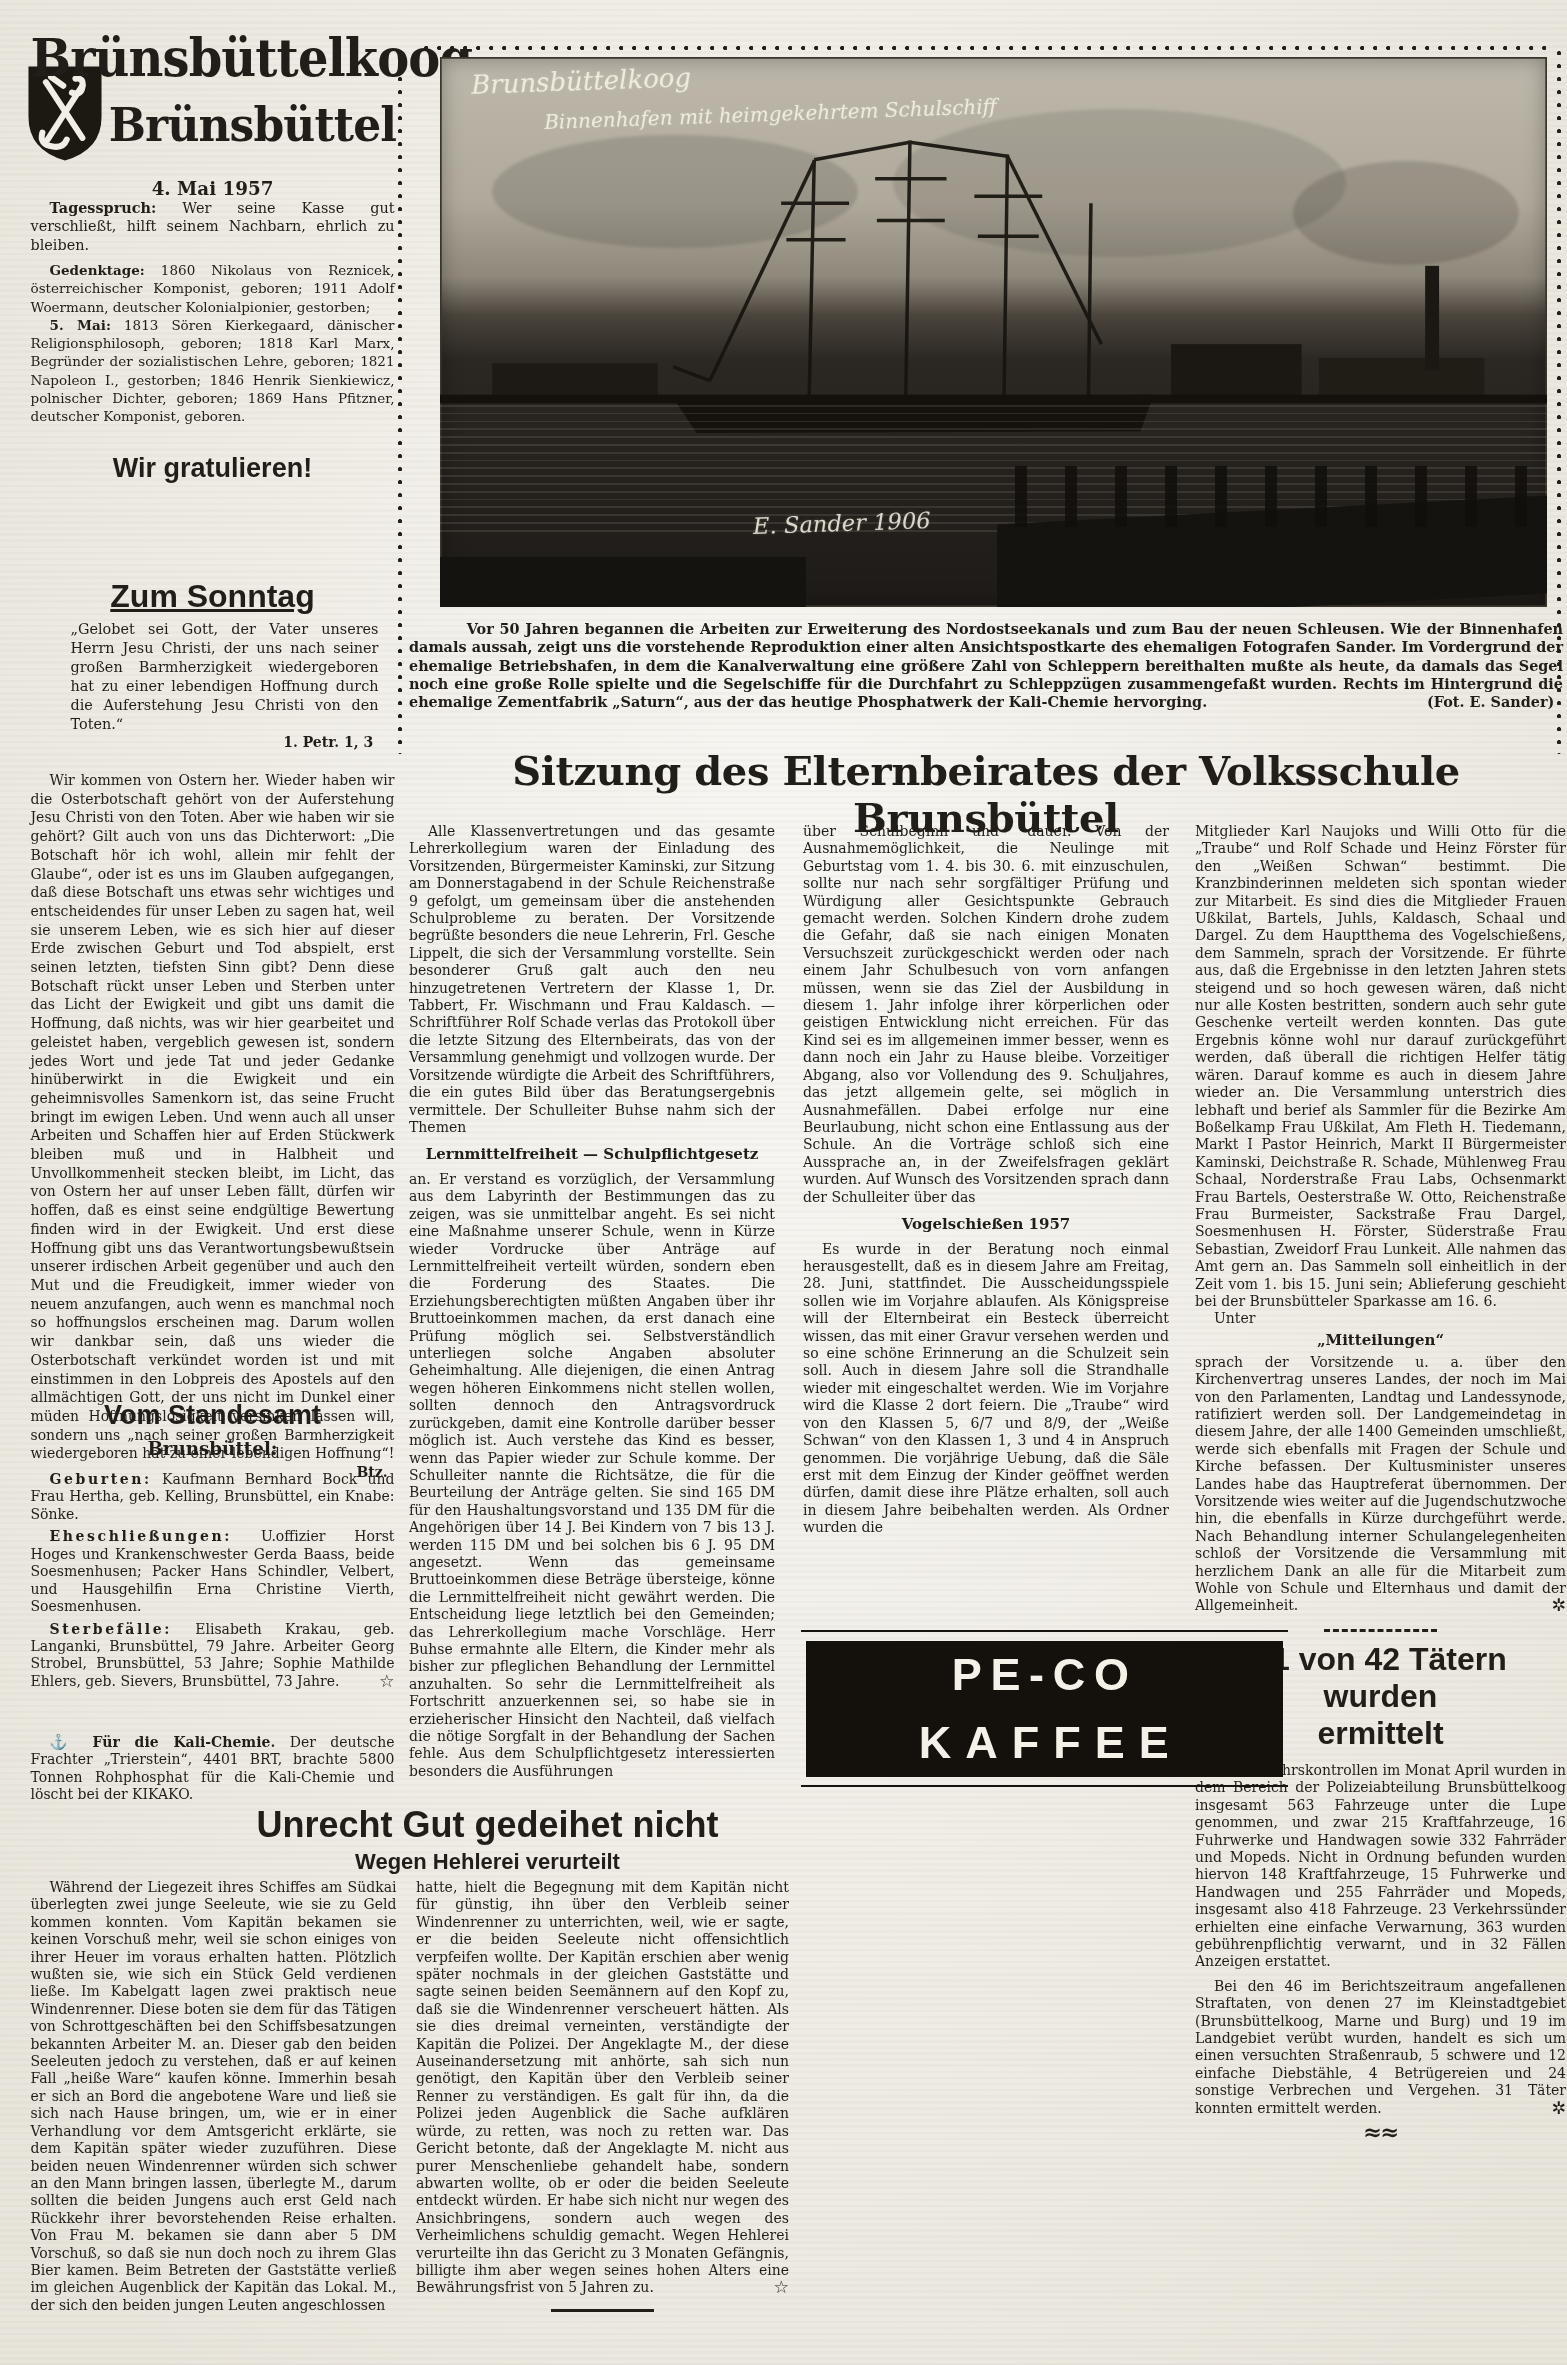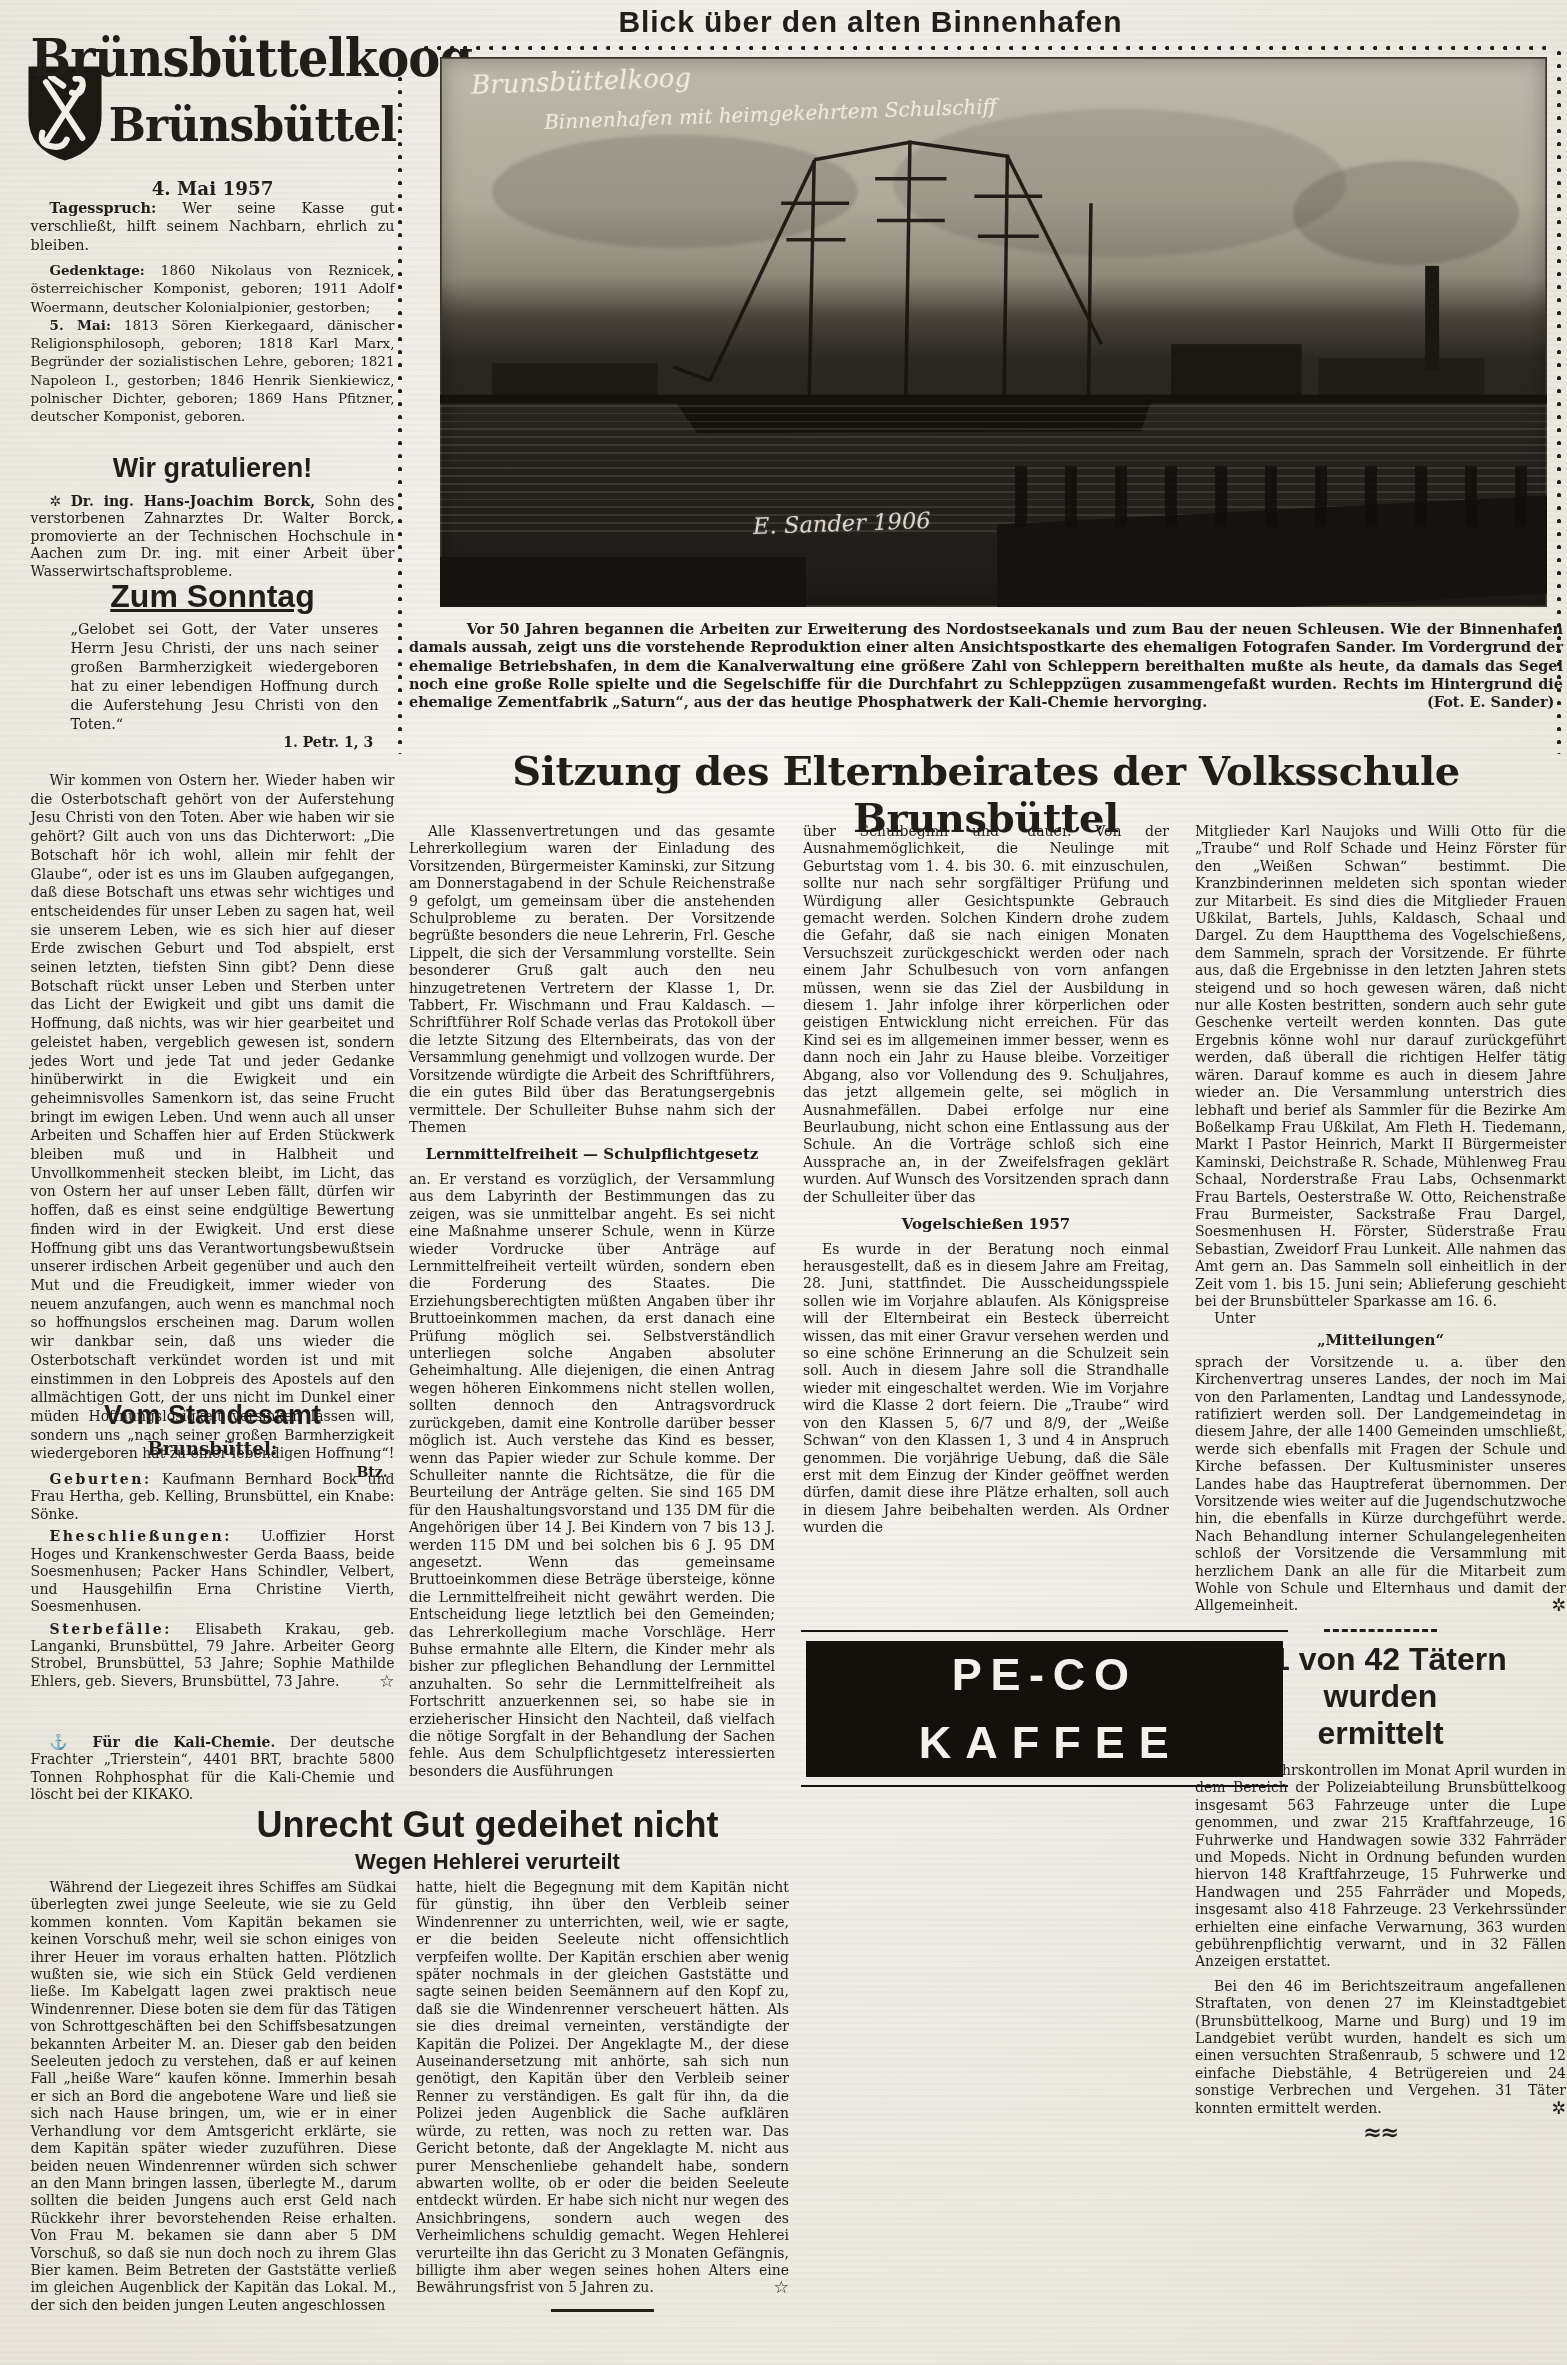--- a/index.html
+++ b/index.html
@@ -86,25 +86,20 @@
       <b class="lead">Gedenktage:</b>
       <span>1860 Nikolaus von Reznicek, österreichischer Komponist, geboren; 1911 Adolf Woermann, deutscher Kolonialpionier, gestorben;</span>
     </p>
     <p class="just ind" style="font-size:13.5px;line-height:18.3px;">
       <b class="lead">5. Mai:</b>
       <span>1813 Sören Kierkegaard, dänischer Religionsphilosoph, geboren; 1818 Karl Marx, Begründer der sozialistischen Lehre, geboren; 1821 Napoleon I., gestorben; 1846 Henrik Sienkiewicz, polnischer Dichter, geboren; 1869 Hans Pfitzner, deutscher Komponist, geboren.</span>
     </p>
   </div>
 
   <div class="abs headS" style="left:30.5px;top:453px;width:364px;font-size:27px;">Wir gratulieren!</div>
-  <p class="abs just body16 ind" style="left:30.5px;top:493px;width:364px;">
-    <span>✲</span>
-    <b class="lead">Dr. ing. Hans-Joachim Borck,</b>
-    <span>Sohn des verstorbenen Zahnarztes Dr. Walter Borck, promovierte an der Technischen Hochschule in Aachen zum Dr. ing. mit einer Arbeit über Wasserwirtschaftsprobleme.</span>
-  </p>
 
   <div class="abs headS" style="left:30.5px;top:578px;width:364px;font-size:32px;text-decoration:underline;">Zum Sonntag</div>
   <div class="abs" style="left:30.5px;top:620px;width:348px;">
     <p class="just verse">„Gelobet sei Gott, der Vater unseres Herrn Jesu Christi, der uns nach seiner großen Barmherzigkeit wiedergeboren hat zu einer lebendigen Hoffnung durch die Auferstehung Jesu Christi von den Toten.“</p>
     <p class="vref">1. Petr. 1, 3</p>
   </div>
   <p class="abs just ind" style="left:30.5px;top:771px;width:364px;font-size:14px;line-height:18.7px;">
     <span>Wir kommen von Ostern her. Wieder haben wir die Osterbotschaft gehört von der Auferstehung Jesu Christi von den Toten. Aber wie haben wir sie gehört? Gilt auch von uns das Dichterwort: „Die Botschaft hör ich wohl, allein mir fehlt der Glaube“, oder ist es uns im Glauben aufgegangen, daß diese Botschaft uns etwas sehr wichtiges und entscheidendes für unser Leben zu sagen hat, weil sie unserem Leben, wie es sich hier auf dieser Erde zwischen Geburt und Tod abspielt, erst seinen letzten, tiefsten Sinn gibt? Denn diese Botschaft rückt unser Leben und Sterben unter das Licht der Ewigkeit und gibt uns damit die Hoffnung, daß nichts, was wir hier gearbeitet und geleistet haben, vergeblich gewesen ist, sondern jedes Wort und jede Tat und jeder Gedanke hinüberwirkt in die Ewigkeit und ein geheimnisvolles Samenkorn ist, das seine Frucht bringt im ewigen Leben. Und wenn auch all unser Arbeiten und Schaffen hier auf Erden Stückwerk bleiben muß und in Halbheit und Unvollkommenheit stecken bleibt, im Licht, das von Ostern her auf unser Leben fällt, dürfen wir hoffen, daß es einst seine endgültige Bewertung finden wird in der Ewigkeit. Und erst diese Hoffnung gibt uns das Verantwortungsbewußtsein unserer irdischen Arbeit gegenüber und auch den Mut und die Freudigkeit, immer wieder von neuem anzufangen, auch wenn es manchmal noch so hoffnungslos erscheinen mag. Darum wollen wir dankbar sein, daß uns wieder die Osterbotschaft verkündet worden ist und mit einstimmen in den Lobpreis des Apostels auf den allmächtigen Gott, der uns nicht im Dunkel einer müden Hoffnungslosigkeit versinken lassen will, sondern uns „nach seiner großen Barmherzigkeit wiedergeboren hat zu einer lebendigen Hoffnung“!</span>
     <b class="fr" style="padding-right:7px;">Btz.</b>
   </p>
@@ -126,21 +121,20 @@
       <span class="fr star-end">☆</span>
     </p>
   </div>
 
   <p class="abs just body16 ind" style="left:30.5px;top:1734px;width:364px;">
     <span class="anch">⚓</span>
     <b class="lead">Für die Kali-Chemie.</b>
     <span>Der deutsche Frachter „Trierstein“, 4401 BRT, brachte 5800 Tonnen Rohphosphat für die Kali-Chemie und löscht bei der KIKAKO.</span>
   </p>
 
-  <div class="abs headS" style="left:409px;top:5.2px;width:923px;font-size:30px;letter-spacing:0.9px;">Blick über den alten Binnenhafen</div>
 
   <div class="abs photo" style="left:440px;top:57px;width:1107px;height:550px;">
     <div class="blot" style="left:52px;top:78px;width:366px;height:113px;background:rgba(40,35,28,.16);"></div>
     <div class="blot" style="left:453px;top:52px;width:453px;height:148px;background:rgba(40,35,28,.13);"></div>
     <div class="blot" style="left:853px;top:104px;width:226px;height:104px;background:rgba(40,35,28,.18);"></div>
     <div class="hand" style="left:31px;top:8.7px;font-size:26px;">Brunsbüttelkoog</div>
     <div class="hand" style="left:104px;top:45px;font-size:20px;">Binnenhafen mit heimgekehrtem Schulschiff</div>
     <svg width="1107" height="550" viewBox="0 0 1272 632" style="position:absolute;left:0;top:0;">
       <g stroke="#17140f" stroke-width="4" fill="none" opacity="0.92">
         <line x1="430" y1="118" x2="424" y2="400"></line>

